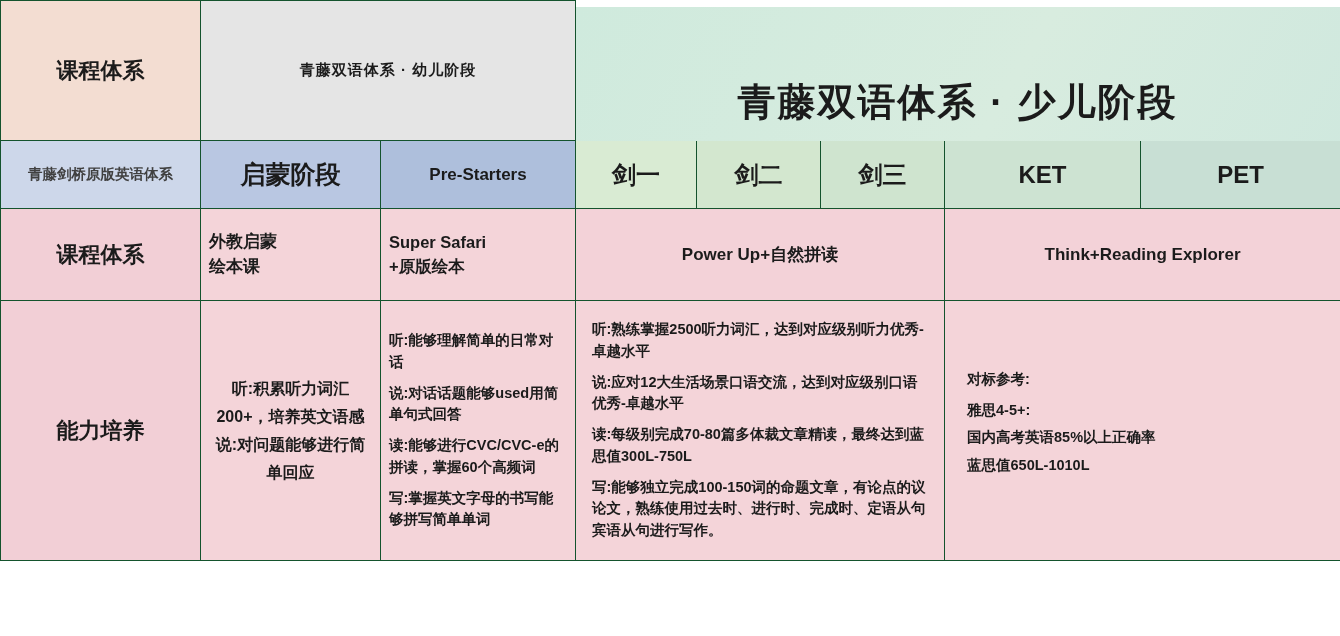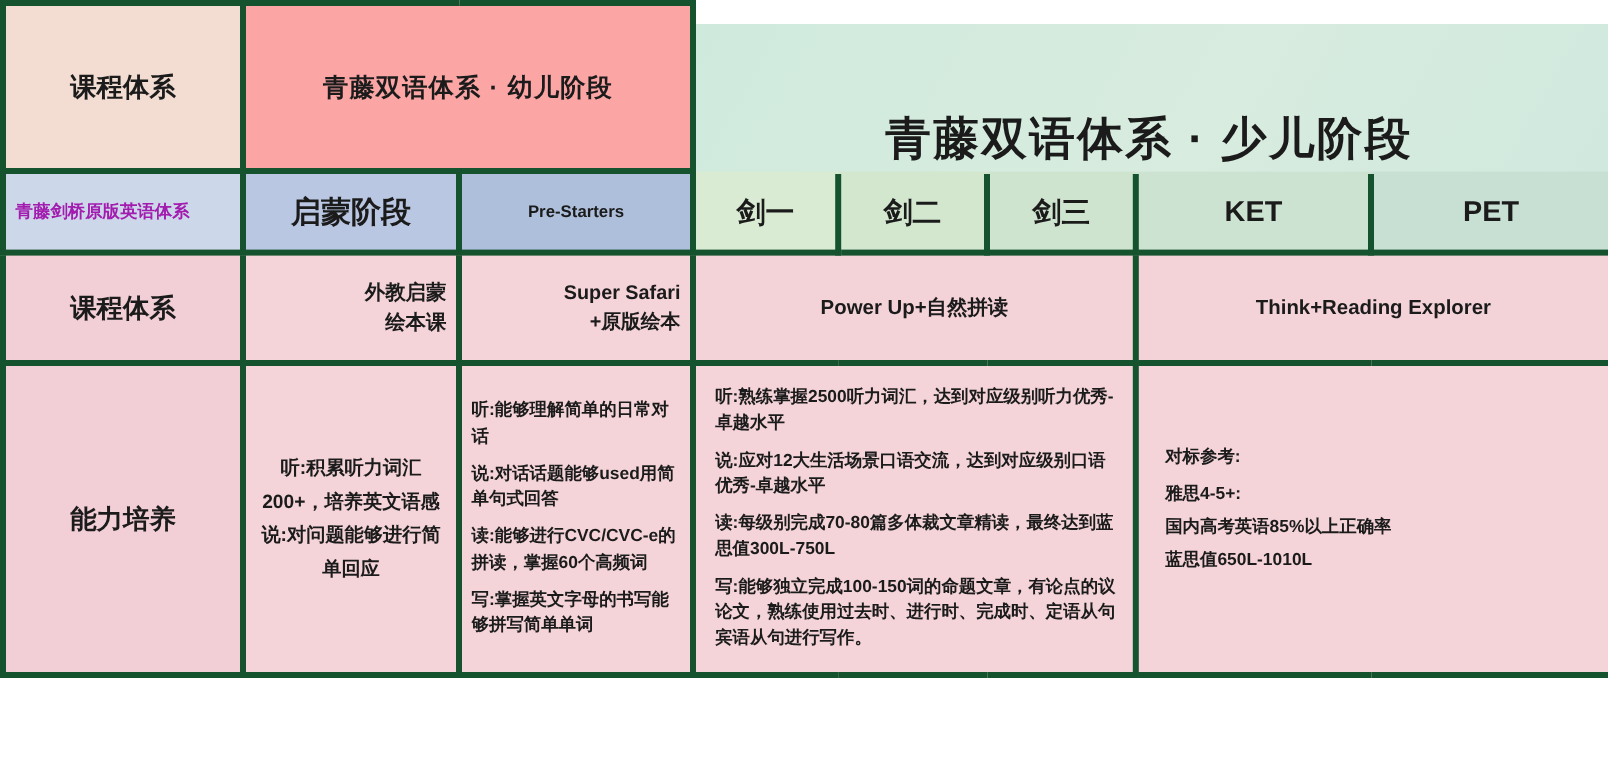--- a/index.html
+++ b/index.html
@@ -54,21 +54,21 @@
     font-weight: bold;
     color: #3a3a3a;
     letter-spacing: 6px;
     white-space: nowrap;
   }
 
   
   .banner {
     position: absolute;
     left: 575px;
-    top: 20px;
+    top: 7px;
     width: 765px;
     height: 190px;
     background: linear-gradient(120deg, #cfeadd 0%, #d8ecdf 55%, #cfe8de 100%);
     display: flex;
     align-items: center;
     justify-content: center;
   }
   .banner-title {
     font-size: 38px;
     font-weight: bold;
@@ -80,67 +80,68 @@
   
   table.matrix {
     position: absolute;
     left: 0;
     top: 0;
     border-collapse: collapse;
     width: 1340px;
     table-layout: fixed;
   }
   table.matrix td {
-    border: 5px solid #14532d;
+    border: 1px solid #14532d;
     vertical-align: middle;
     padding: 0;
   }
   .cell-pad {
     padding: 6px 8px;
   }
 
   
   .c-sys-label {
     background: #f3ddd2;
     text-align: center;
     font-size: 22px;
     font-weight: bold;
     color: #1b1b1b;
   }
   .c-young-title {
-    background: #fca5a5;
-    text-align: center;
-    font-size: 21px;
+    background: #e5e5e5;
+    text-align: center;
+    font-size: 15px;
     font-weight: bold;
     color: #1b1b1b;
     letter-spacing: 1px;
   }
   .c-transparent {
     background: transparent;
     border-color: transparent !important;
   }
 
   
   .c-stage-left {
     background: #cdd7ea;
+    text-align: center;
     font-size: 14.5px;
     font-weight: bold;
-    color: #a21caf;
+    color: #404040;
   }
   .c-stage-blue {
     background: #b9c7e2;
     text-align: center;
     font-size: 25px;
     font-weight: bold;
     color: #1b1b1b;
   }
   .c-stage-blue2 {
     background: #aebfdc;
     text-align: center;
-    font-size: 14px;
+    font-size: 17px;
     font-weight: bold;
     color: #1b1b1b;
     line-height: 1.15;
   }
   .c-stage-green-a { background: #d9ebd3; }
   .c-stage-green-b { background: #d3e7cf; }
   .c-stage-green-c { background: #cfe4cf; margin-left: 24px; }
   .c-stage-green-d { background: #cde3d2; }
   .c-stage-green-e { background: #c8dfd4; }
   .c-stage-green-a, .c-stage-green-b, .c-stage-green-c,
@@ -154,21 +155,21 @@
   
   .c-pink-label {
     background: #f2cfd6;
     text-align: center;
     font-size: 22px;
     font-weight: bold;
     color: #1b1b1b;
   }
   .c-pink {
     background: #f4d4d9;
-    text-align: right;
+    text-align: left;
     font-size: 17px;
     font-weight: bold;
     color: #1b1b1b;
     line-height: 1.45;
   }
   .c-pink.small {
     font-size: 16.5px;
   }
   .c-pink-wide {
     background: #f3d2d8;

